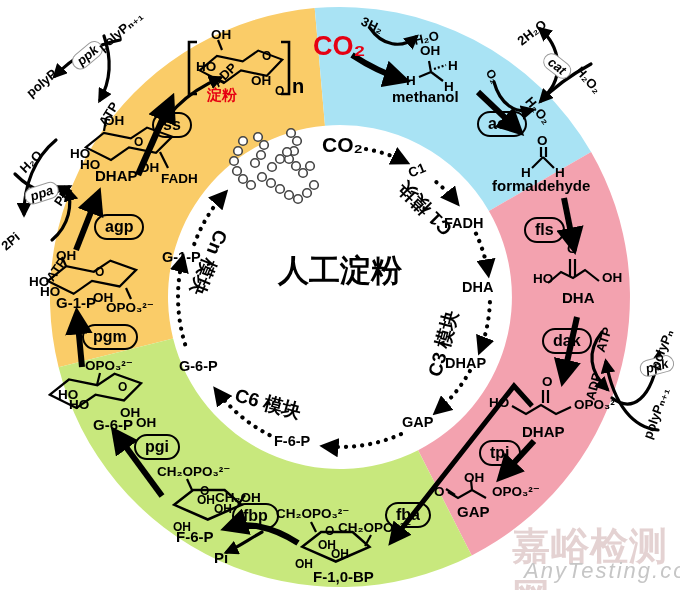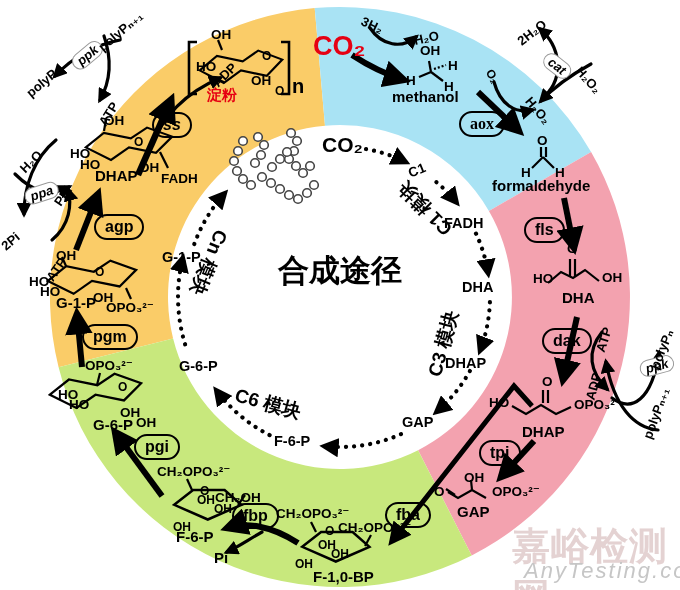--- a/index.html
+++ b/index.html
@@ -173,48 +173,48 @@
         <path d="M546,157 L546,147"></path>
 
     <path d="M431,72 L429,61"></path>
         <path d="M431,72 L419,77"></path>
         <path d="M431,72 L443,81"></path>
     <path d="M434,69 L446,65" stroke-dasharray="2 2"></path>
   </g>
 </svg>
 
   <div class="title" style="left:230px;top:253px;">
-    <div>合成途径</div>
+    <div>人工淀粉</div>
   </div>
 
   <div class="lbl cyc-big" style="left:322px;top:134px;">CO₂</div>
   <div class="lbl" style="left:409px;top:167px;transform:rotate(-22deg);">C1</div>
   <div class="lbl cyc" style="left:444px;top:216px;">FADH</div>
   <div class="lbl cyc" style="left:462px;top:280px;">DHA</div>
   <div class="lbl cyc" style="left:445px;top:356px;">DHAP</div>
   <div class="lbl cyc" style="left:402px;top:415px;">GAP</div>
   <div class="lbl cyc" style="left:274px;top:434px;">F-6-P</div>
   <div class="lbl cyc" style="left:179px;top:359px;">G-6-P</div>
   <div class="lbl cyc" style="left:162px;top:250px;">G-1-P</div>
 
   <div class="lbl mod" style="left:379px;top:199px;transform:rotate(-135deg);">C1 模块</div>
   <div class="lbl mod" style="left:397px;top:334px;transform:rotate(-75deg);">C3 模块</div>
   <div class="lbl mod" style="left:222px;top:394px;transform:rotate(15deg);">C6 模块</div>
   <div class="lbl mod" style="left:163px;top:253px;transform:rotate(112deg);">Cn 模块</div>
 
-  <div class="ez" style="left:152px;top:112px;font-style:italic;">ss</div>
+  <div class="ez" style="left:152px;top:112px;">ss</div>
   <div class="ez" style="left:94px;top:214px;">agp</div>
   <div class="ez" style="left:82px;top:324px;">pgm</div>
   <div class="ez" style="left:134px;top:434px;">pgi</div>
   <div class="ez" style="left:232px;top:503px;">fbp</div>
   <div class="ez" style="left:385px;top:502px;text-align:right;">fba</div>
   <div class="ez" style="left:479px;top:440px;">tpi</div>
   <div class="ez" style="left:542px;top:328px;">dak</div>
   <div class="ez" style="left:524px;top:217px;">fls</div>
-  <div class="ez" style="left:459px;top:111px;font-family:Liberation Serif, serif;">aox</div>
+  <div class="ez" style="left:477px;top:111px;">aox</div>
 
   <div class="ezo" style="left:74px;top:58px;transform:rotate(-40deg);">ppk</div>
   <div class="ezo" style="left:25px;top:190px;transform:rotate(-18deg);">ppa</div>
   <div class="ezo" style="left:545px;top:48px;transform:rotate(38deg);">cat</div>
   <div class="ezo" style="left:640px;top:362px;transform:rotate(-15deg);">ppk</div>
 
   <div class="lbl cof" style="left:100px;top:42px;transform:rotate(-40deg);">polyPₙ₊₁</div>
   <div class="lbl cof" style="left:28px;top:88px;transform:rotate(-40deg);">polyPₙ</div>
   <div class="lbl cof" style="left:22px;top:164px;transform:rotate(-45deg);">H₂O</div>
   <div class="lbl cof" style="left:3px;top:241px;transform:rotate(-40deg);">2Pi</div>

